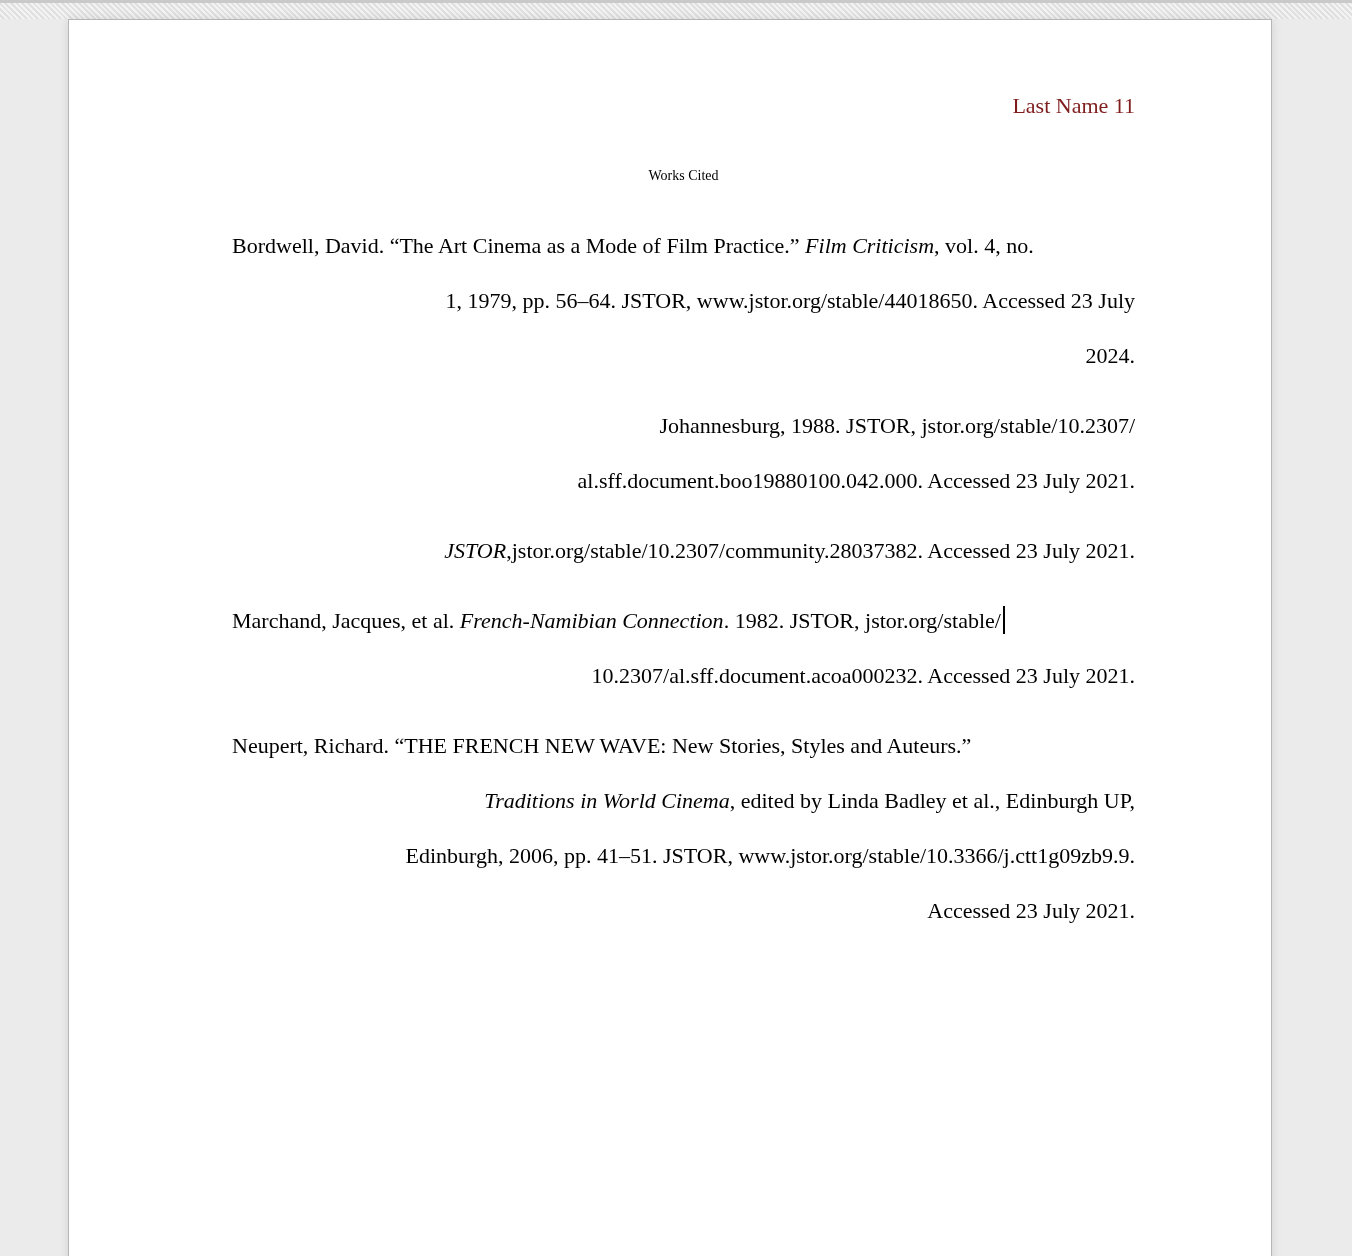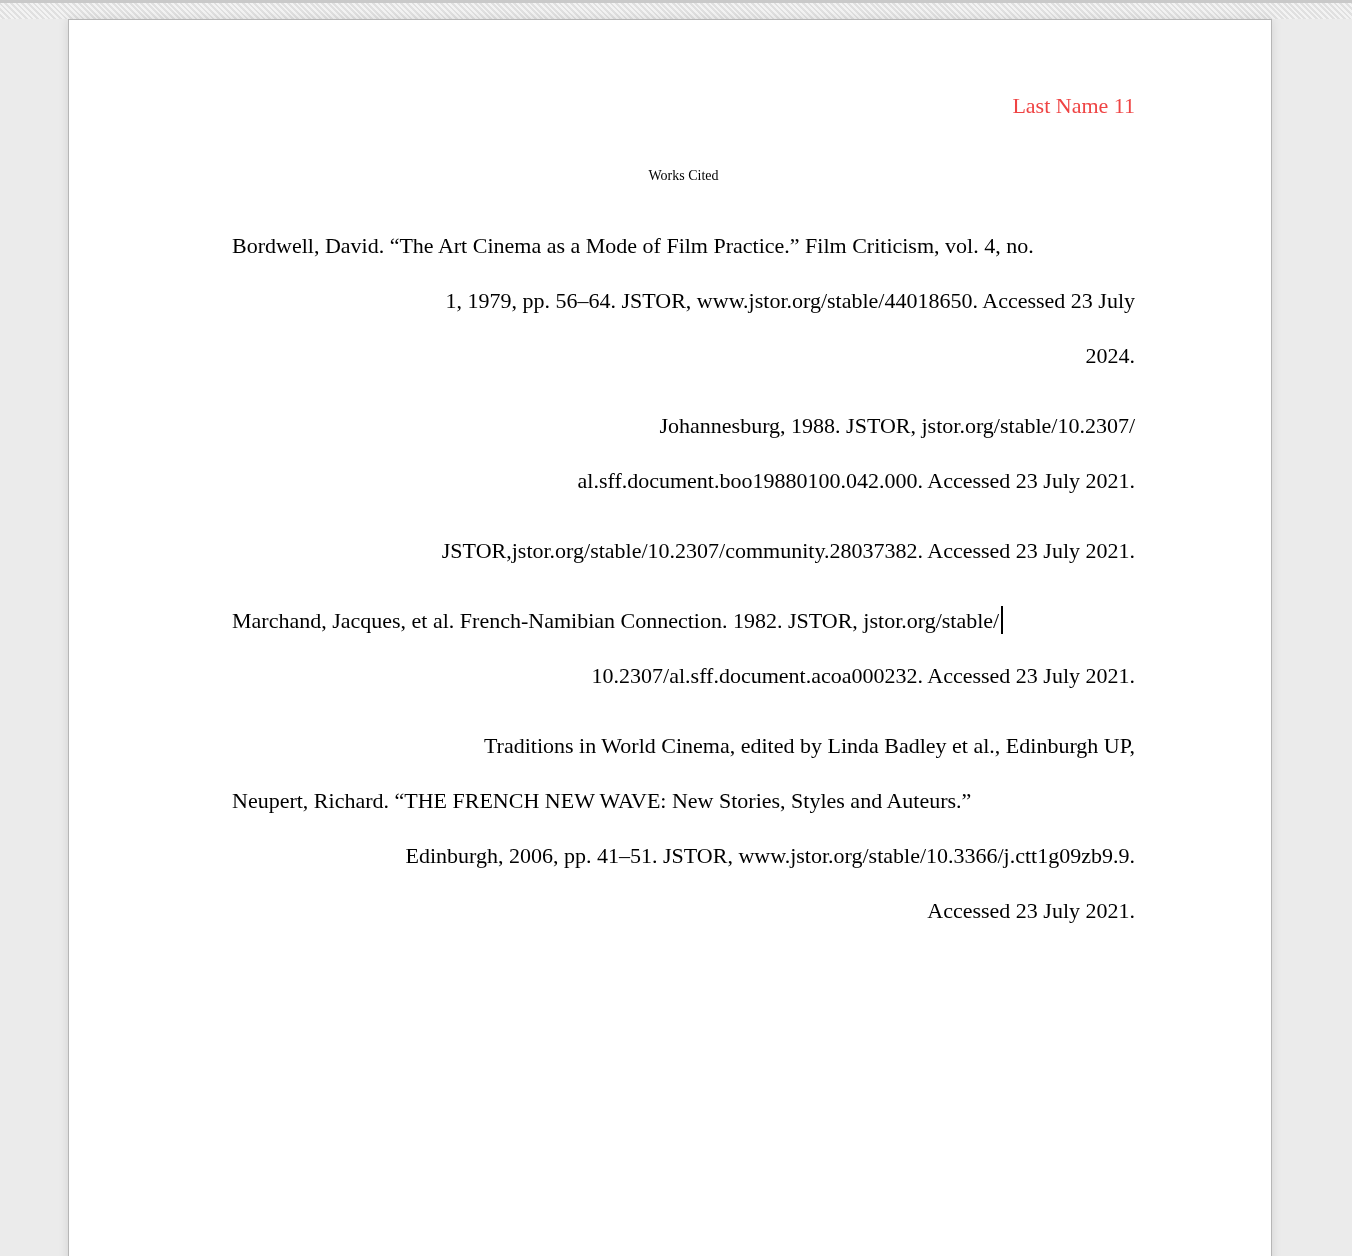--- a/index.html
+++ b/index.html
@@ -34,41 +34,42 @@
     border: 1px solid #b6b6b6;
     border-bottom: none;
     box-shadow: 0 0 10px rgba(0,0,0,0.10);
     padding: 58px 136px 0 163px;
     font-size: 22px;
     line-height: 55px;
     color: #000000;
   }
   .header-line {
     text-align: right;
-    color: #ef4444;
+    color: #7f1d1d;
     margin: 0 0 15px 0;
   }
   .doc-title {
     text-align: center;
     font-size: 14px;
     line-height: 55px;
     font-weight: normal;
     margin: 0 0 15px 0;
   }
   .citation {
     margin: 0 0 15px 0;
   }
   .cit-line {
     line-height: 55px;
   }
   .cit-line.cont {
     padding-left: 72px;
     text-align: right;
   }
   .it {
+    font-style: italic;
   }
   .caret {
     display: inline-block;
     width: 2px;
     height: 28px;
     background: #000;
     vertical-align: -6px;
     margin-left: 2px;
     animation: blink 1.1s steps(1) infinite;
   }
@@ -98,19 +99,19 @@
         <div class="cit-line cont"><span>al.sff.document.boo19880100.042.000. Accessed 23 July 2021.</span></div>
       </div>
       <div class="citation">
         <div class="cit-line cont"><span class="it">JSTOR</span><span>,jstor.org/stable/10.2307/community.28037382. Accessed 23 July 2021.</span></div>
       </div>
       <div class="citation">
         <div class="cit-line"><span>Marchand, Jacques, et al. </span><span class="it">French-Namibian Connection</span><span>. 1982. JSTOR, jstor.org/stable/</span><span class="caret"></span></div>
         <div class="cit-line cont"><span>10.2307/al.sff.document.acoa000232. Accessed 23 July 2021.</span></div>
       </div>
       <div class="citation">
+        <div class="cit-line"><span>Neupert, Richard. “THE FRENCH NEW WAVE: New Stories, Styles and Auteurs.”</span></div>
         <div class="cit-line cont"><span class="it">Traditions in World Cinema</span><span>, edited by Linda Badley et al., Edinburgh UP,</span></div>
-        <div class="cit-line"><span>Neupert, Richard. “THE FRENCH NEW WAVE: New Stories, Styles and Auteurs.”</span></div>
         <div class="cit-line cont"><span>Edinburgh, 2006, pp. 41–51. JSTOR, www.jstor.org/stable/10.3366/j.ctt1g09zb9.9.</span></div>
         <div class="cit-line cont"><span>Accessed 23 July 2021.</span></div>
       </div>
     </div>
 </div>
 
 </body></html>

